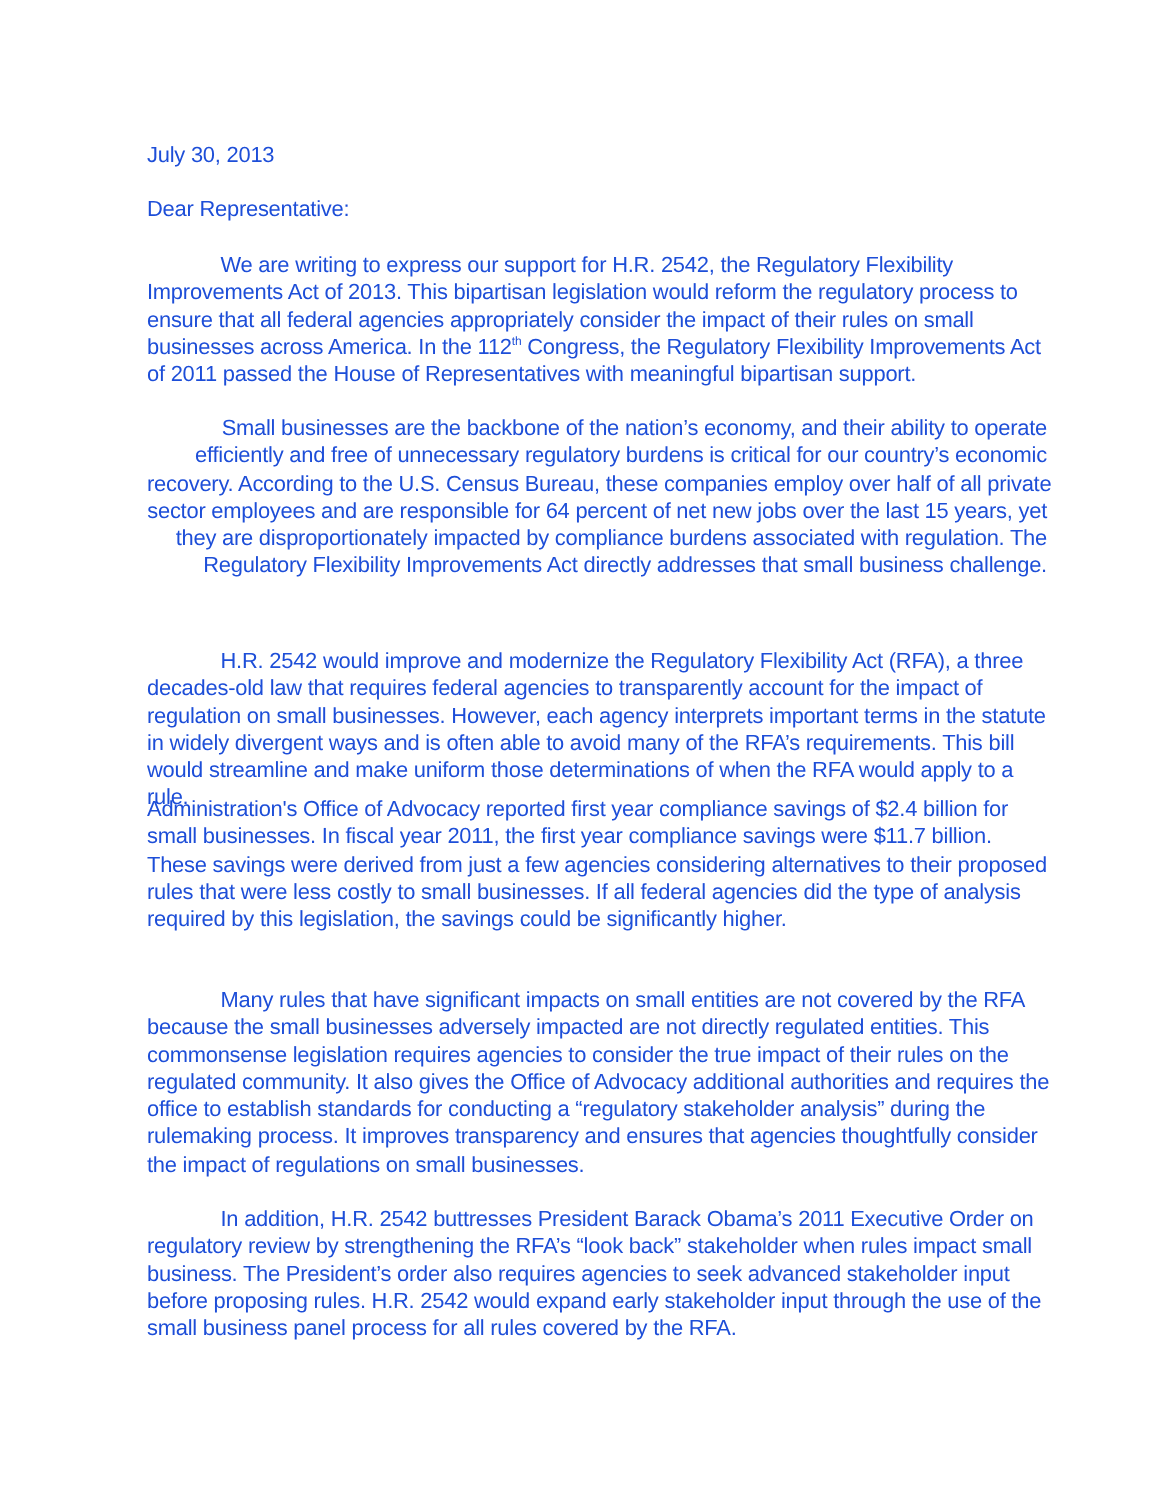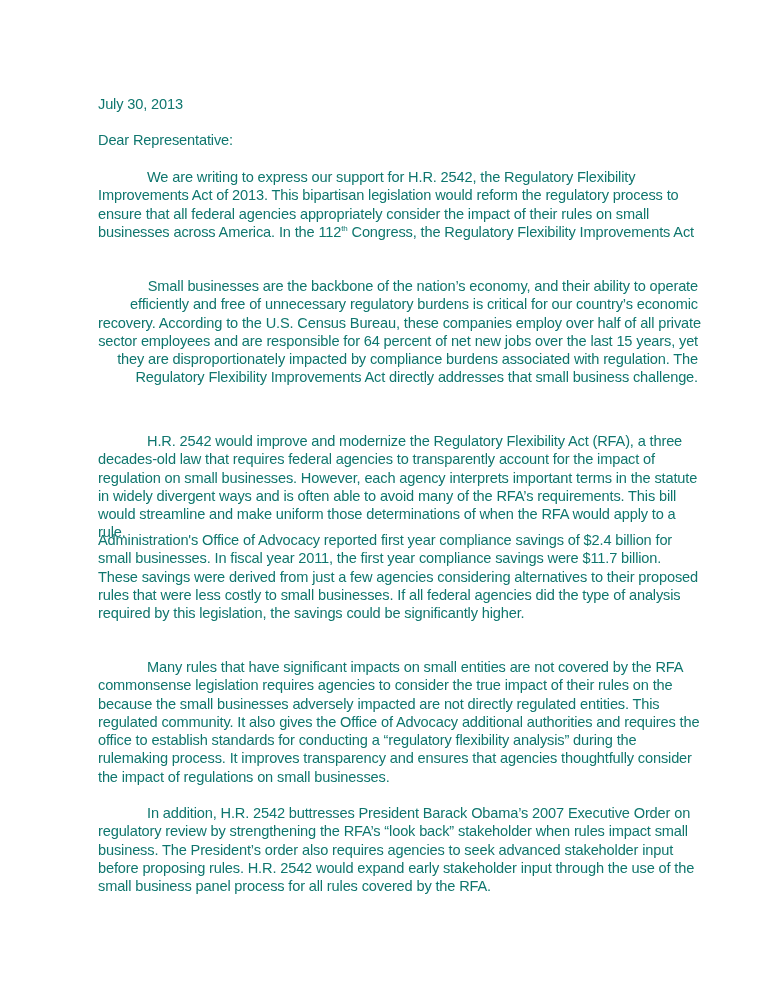--- a/index.html
+++ b/index.html
@@ -1,21 +1,21 @@
 <!DOCTYPE html>
 <html><head>
 <meta charset="utf-8">
 <style>
   html, body { margin: 0; padding: 0; background: #ffffff; }
   body { width: 768px; height: 994px; position: relative; overflow: hidden; }
   .page {
     position: absolute; left: 0; top: 0; width: 768px; height: 994px;
     background: #ffffff;
     font-family: "Liberation Sans", sans-serif;
-    color: #0f766e;
+    color: #1d4ed8;
     font-size: 14.6px;
     letter-spacing: -0.15px;
     text-decoration: underline;
   }
   .text-block { position: absolute; left: 98px; width: 600px; }
   .line { display: block; height: 18.3px; line-height: 18.3px; white-space: nowrap; }
   .indent { padding-left: 49px; }
   sup { font-size: 8px; line-height: 0; vertical-align: 6px; text-align: right; }
   .date { top: 95px; }
   .salutation { top: 131px; }
@@ -31,20 +31,21 @@
 
   <div class="text-block salutation">
     <span class="line">Dear Representative:</span>
   </div>
 
   <div class="text-block" style="top:168px;">
     <span class="line indent">We are writing to express our support for H.R. 2542, the Regulatory Flexibility</span>
     <span class="line">Improvements Act of 2013. This bipartisan legislation would reform the regulatory process to</span>
     <span class="line">ensure that all federal agencies appropriately consider the impact of their rules on small</span>
     <span class="line"><span>businesses across America. In the 112</span><sup>th</sup><span> Congress, the Regulatory Flexibility Improvements Act</span></span>
+    <span class="line">of 2011 passed the House of Representatives with meaningful bipartisan support.</span>
   </div>
 
   <div class="text-block" style="top:277px;text-align:right;">
     <span class="line indent">Small businesses are the backbone of the nation’s economy, and their ability to operate</span>
     <span class="line">efficiently and free of unnecessary regulatory burdens is critical for our country’s economic</span>
     <span class="line">recovery. According to the U.S. Census Bureau, these companies employ over half of all private</span>
     <span class="line">sector employees and are responsible for 64 percent of net new jobs over the last 15 years, yet</span>
     <span class="line">they are disproportionately impacted by compliance burdens associated with regulation. The</span>
     <span class="line">Regulatory Flexibility Improvements Act directly addresses that small business challenge.</span>
   </div>
@@ -61,29 +62,29 @@
   <div class="text-block" style="top:531px;">
     <span class="line">Administration's Office of Advocacy reported first year compliance savings of $2.4 billion for</span>
     <span class="line">small businesses. In fiscal year 2011, the first year compliance savings were $11.7 billion.</span>
     <span class="line">These savings were derived from just a few agencies considering alternatives to their proposed</span>
     <span class="line">rules that were less costly to small businesses. If all federal agencies did the type of analysis</span>
     <span class="line">required by this legislation, the savings could be significantly higher.</span>
   </div>
 
   <div class="text-block" style="top:658px;">
     <span class="line indent">Many rules that have significant impacts on small entities are not covered by the RFA</span>
+    <span class="line">because the small businesses adversely impacted are not directly regulated entities. This</span>
     <span class="line">commonsense legislation requires agencies to consider the true impact of their rules on the</span>
-    <span class="line">because the small businesses adversely impacted are not directly regulated entities. This</span>
     <span class="line">regulated community. It also gives the Office of Advocacy additional authorities and requires the</span>
-    <span class="line">office to establish standards for conducting a “regulatory flexibility analysis” during the</span>
+    <span class="line">office to establish standards for conducting a “regulatory stakeholder analysis” during the</span>
     <span class="line">rulemaking process. It improves transparency and ensures that agencies thoughtfully consider</span>
     <span class="line">the impact of regulations on small businesses.</span>
   </div>
 
   <div class="text-block" style="top:804px;">
-    <span class="line indent">In addition, H.R. 2542 buttresses President Barack Obama’s 2007 Executive Order on</span>
+    <span class="line indent">In addition, H.R. 2542 buttresses President Barack Obama’s 2011 Executive Order on</span>
     <span class="line">regulatory review by strengthening the RFA’s “look back” stakeholder when rules impact small</span>
     <span class="line">business. The President’s order also requires agencies to seek advanced stakeholder input</span>
     <span class="line">before proposing rules. H.R. 2542 would expand early stakeholder input through the use of the</span>
     <span class="line">small business panel process for all rules covered by the RFA.</span>
   </div>
 
 </div>
 
 </body></html>

